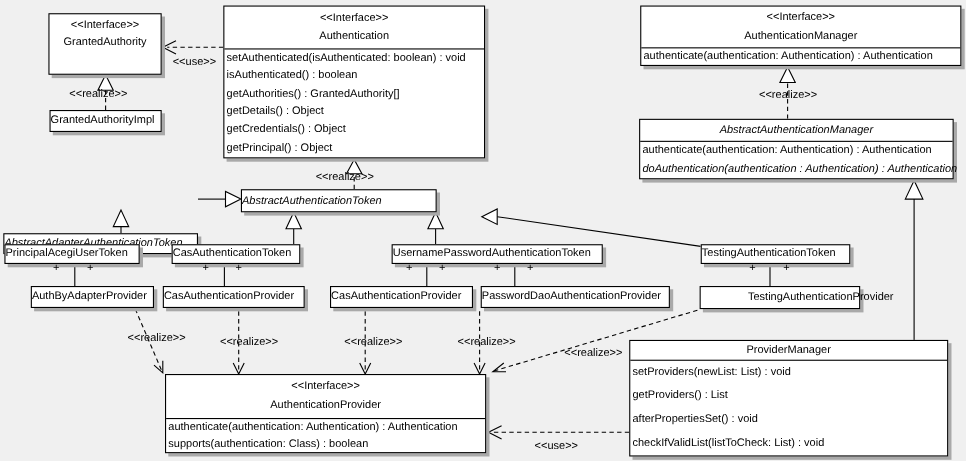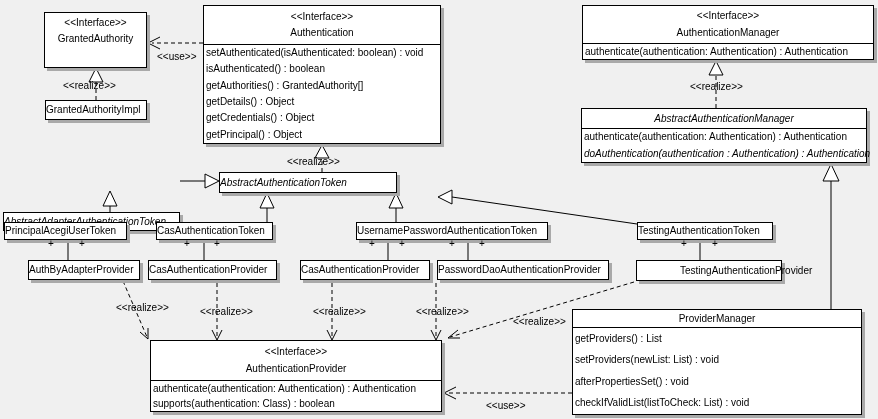--- a/index.html
+++ b/index.html
@@ -217,22 +217,22 @@
       <div class="m">authenticate(authentication: Authentication) : Authentication</div>
       <div class="m">supports(authentication: Class) : boolean</div>
     </div>
   </div>
 
   <div class="uml-box" style="left:572px;top:309px;width:290px;height:106px;">
     <div class="hdr" style="height:17px;">
       <div class="cname">ProviderManager</div>
     </div>
     <div class="methods">
+      <div class="m">setProviders(newList: List) : void</div>
       <div class="m">getProviders() : List</div>
-      <div class="m">setProviders(newList: List) : void</div>
       <div class="m">afterPropertiesSet() : void</div>
       <div class="m">checkIfValidList(listToCheck: List) : void</div>
     </div>
   </div>
 
   <div class="elabel" style="left:157px;top:51px;">&lt;&lt;use&gt;&gt;</div>
   <div class="elabel" style="left:63px;top:80px;">&lt;&lt;realize&gt;&gt;</div>
   <div class="elabel" style="left:287px;top:156px;">&lt;&lt;realize&gt;&gt;</div>
   <div class="elabel" style="left:690px;top:81px;">&lt;&lt;realize&gt;&gt;</div>
   <div class="elabel" style="left:116px;top:302px;">&lt;&lt;realize&gt;&gt;</div>

